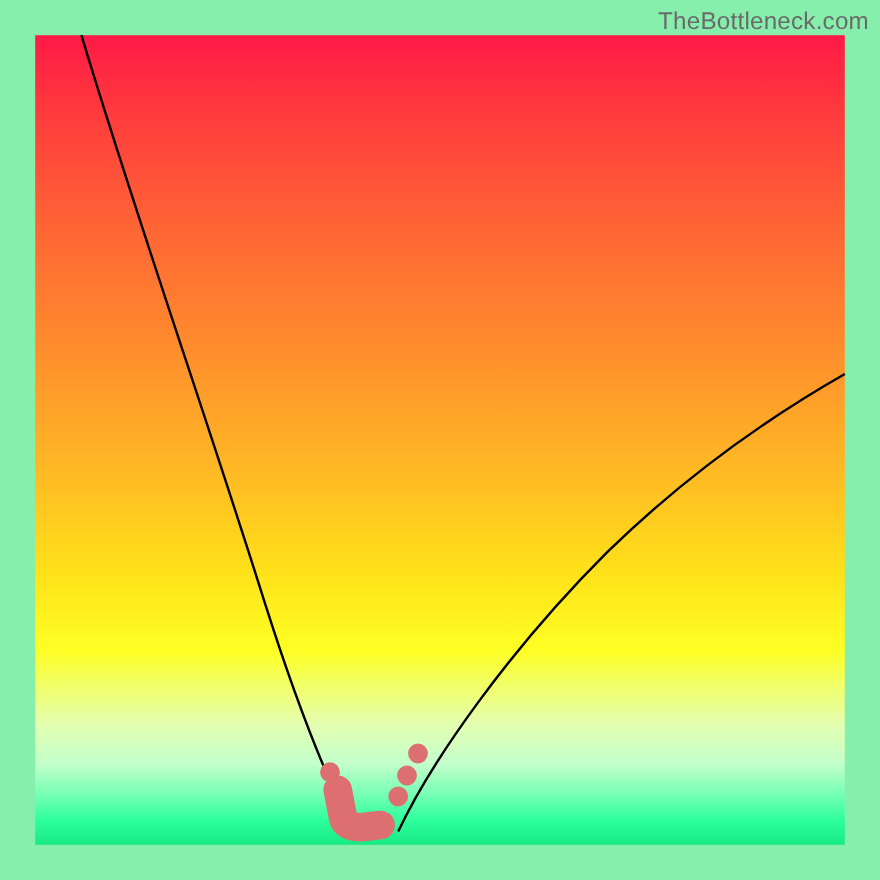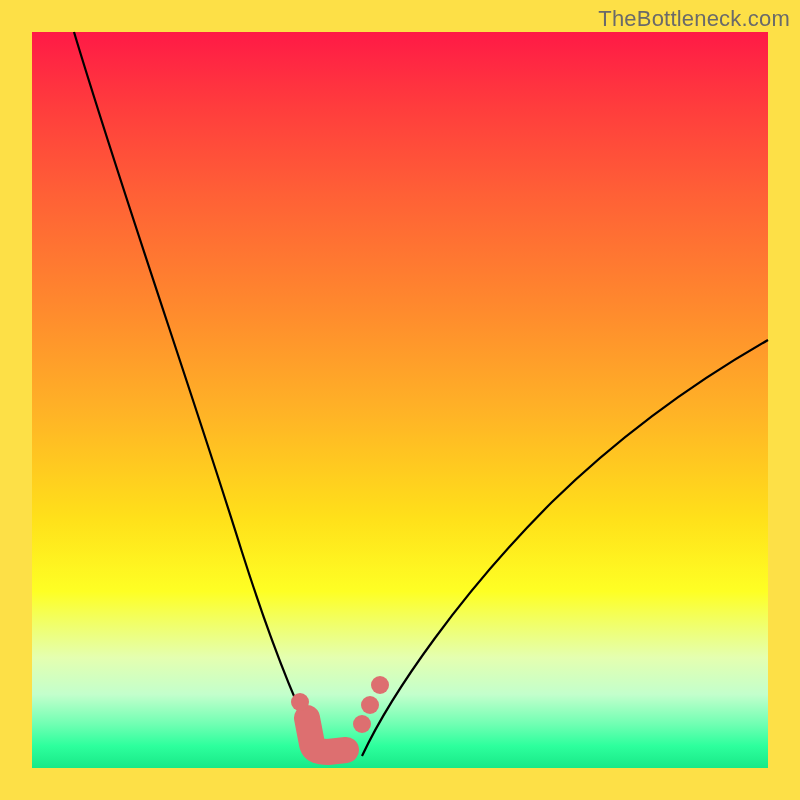--- a/index.html
+++ b/index.html
@@ -10,21 +10,21 @@
     background: #000;
     overflow: hidden;
     font-family: Arial, Helvetica, sans-serif;
   }
   .frame {
     position: absolute;
     left: 0;
     top: 0;
     width: 800px;
     height: 800px;
-    background: #fde047;
+    background: #86efac;
   }
   .plot {
     position: absolute;
     left: 32px;
     top: 32px;
     width: 736px;
     height: 736px;
     background: linear-gradient(to bottom,
       #ff1a46 0%,
       #ff3c3d 10%,

